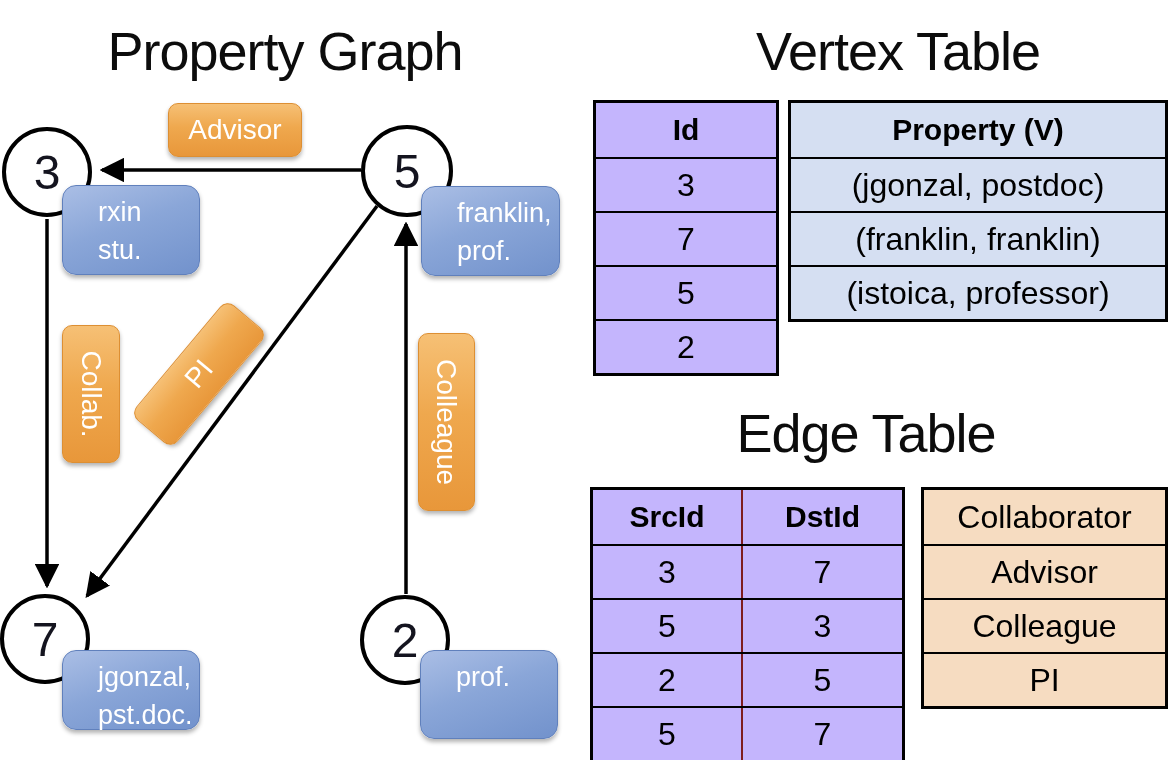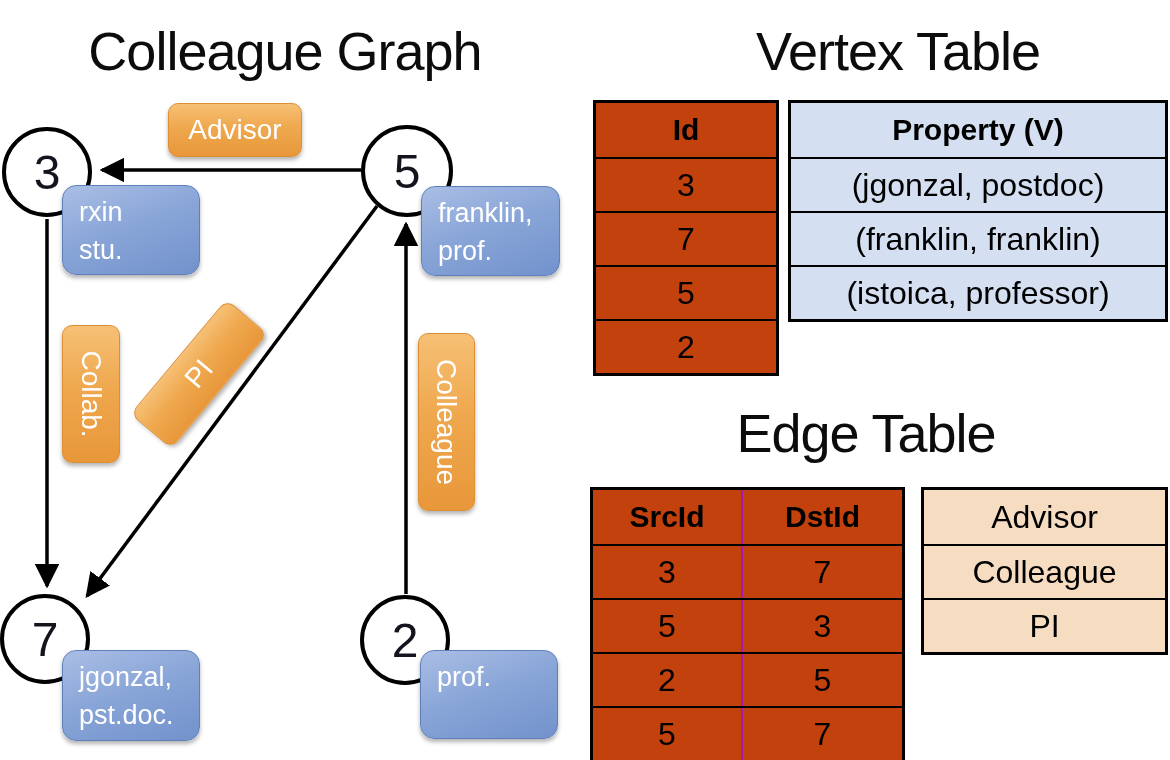--- a/index.html
+++ b/index.html
@@ -26,42 +26,42 @@
     border:1px solid #dd8f33;box-shadow:0 3px 4px rgba(0,0,0,0.30);
     display:flex;align-items:center;justify-content:center;
     color:#fff;font-size:28px;
   }
   .elabel.vert span{transform:rotate(90deg);white-space:nowrap;}
   
   .vbox{
     position:absolute;z-index:4;border-radius:14px;box-sizing:border-box;
     background:linear-gradient(160deg,#aabee5 0%,#8aa6d8 45%,#7292cc 100%);
     border:1.5px solid #6080bc;box-shadow:0 3px 4px rgba(0,0,0,0.30);
-    color:#fff;font-size:27px;line-height:38px;padding:7px 8px 0 16px;
+    color:#fff;font-size:27px;line-height:38px;padding:7px 8px 0 35px;
   }
   .vbox div{white-space:nowrap;}
   
-  .stable{position:absolute;border:3px solid #000;box-sizing:border-box;background:#c2410c;}
+  .stable{position:absolute;border:3px solid #000;box-sizing:border-box;background:#c4b5fd;}
   .trow{display:flex;height:54px;box-sizing:border-box;}
   .trow + .trow{border-top:2px solid #000;}
   .tcell{
     flex:1;display:flex;align-items:center;justify-content:center;
     font-size:32px;box-sizing:border-box;
   }
   .tcell.hdr{font-weight:bold;font-size:30px;}
-  .tcell + .tcell{border-left:2px solid #a21caf;}
+  .tcell + .tcell{border-left:2px solid #7f1d1d;}
   .blue-fill .trow{background:#d5dff2;}
   .tan-fill .trow{background:#f6dcc1;}
 </style>
 </head>
 <body>
 
 <div id="canvas">
 
-  <div class="title" style="left:285px;top:20px;">Colleague Graph</div>
+  <div class="title" style="left:285px;top:20px;">Property Graph</div>
   <div class="title" style="left:898px;top:20px;">Vertex Table</div>
   <div class="title" style="left:866px;top:402px;">Edge Table</div>
 
   <div class="node" style="left:2px;top:127px;width:90px;height:90px;">
     <span class="num">3</span>
   </div>
   <div class="node" style="left:361px;top:125px;width:92px;height:92px;">
     <span class="num">5</span>
   </div>
   <div class="node" style="left:0px;top:594px;width:90px;height:90px;">
@@ -97,21 +97,21 @@
   </div>
 
   <div class="vbox" style="left:62px;top:185px;width:138px;height:90px;">
     <div>rxin</div>
     <div>stu.</div>
   </div>
   <div class="vbox" style="left:421px;top:186px;width:139px;height:90px;">
     <div>franklin,</div>
     <div>prof.</div>
   </div>
-  <div class="vbox" style="left:62px;top:650px;width:138px;height:91px;">
+  <div class="vbox" style="left:62px;top:650px;width:138px;height:80px;">
     <div>jgonzal,</div>
     <div>pst.doc.</div>
   </div>
   <div class="vbox" style="left:420px;top:650px;width:138px;height:89px;">
     <div>prof.</div>
   </div>
 
   <div class="stable" style="left:593px;top:100px;width:186px;">
     <div class="trow">
         <div class="tcell hdr">Id</div>
@@ -163,20 +163,23 @@
       <div class="tcell">5</div>
     </div>
     <div class="trow">
       <div class="tcell" style="flex:0 0 148px;">5</div>
       <div class="tcell">7</div>
     </div>
   </div>
 
   <div class="stable tan-fill" style="left:921px;top:487px;width:247px;">
     <div class="trow">
+        <div class="tcell">Collaborator</div>
+      </div>
+    <div class="trow">
         <div class="tcell">Advisor</div>
       </div>
     <div class="trow">
         <div class="tcell">Colleague</div>
       </div>
     <div class="trow">
         <div class="tcell">PI</div>
       </div>
   </div>
 

